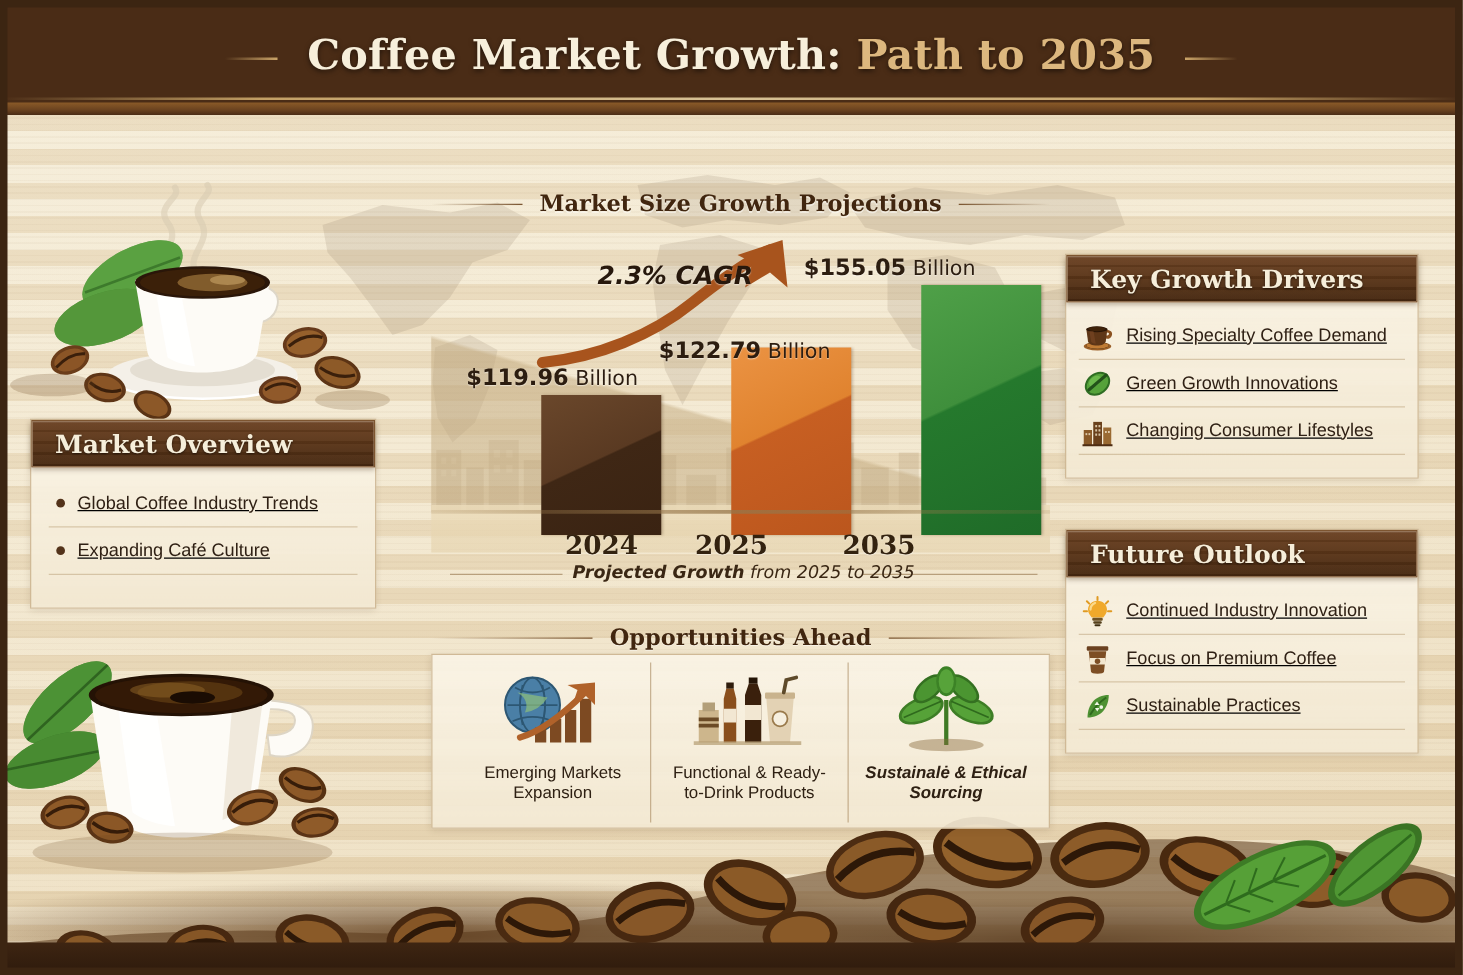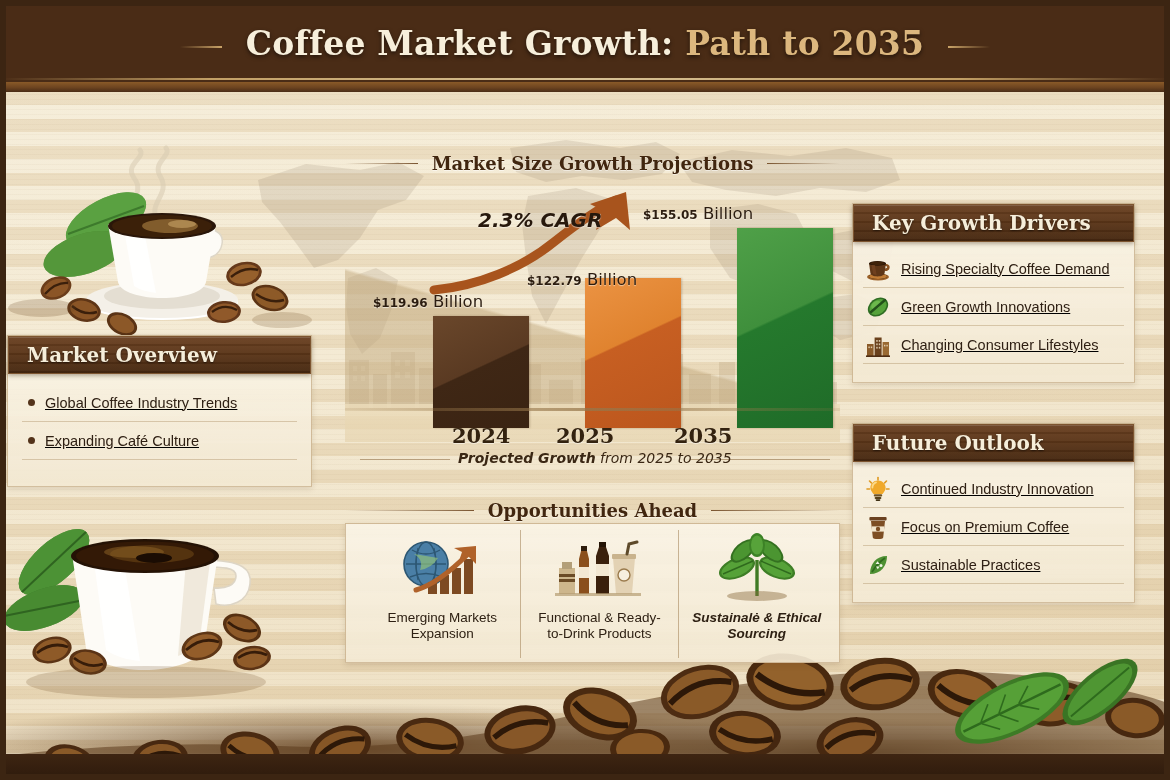--- a/index.html
+++ b/index.html
@@ -165,21 +165,21 @@
   .bar {
     position: absolute; bottom: 0;
     box-shadow: 1px 0 2px rgba(70,45,18,.25);
   }
   .bar-label {
     position: absolute;
     font-family: "DejaVu Sans", sans-serif;
     font-size: 16.5px; color: #2c1d10; white-space: nowrap;
     text-shadow: 0 1px 1px rgba(255,255,255,.55);
   }
-  .bar-label b { font-weight: 700; font-size: 12px; }
+  .bar-label b { font-weight: 700; font-size: 18px; }
   .bar-label span { font-weight: 400; }
 
   .axis-line {
     position: absolute; left: 345px; top: 408px; width: 495px; height: 3px; z-index: 19;
     background: linear-gradient(90deg, rgba(150,118,74,.15), rgba(150,118,74,.75), rgba(150,118,74,.15));
   }
   .axis-band {
     position: absolute; left: 345px; top: 404px; width: 495px; height: 38px; z-index: 12;
     background: linear-gradient(180deg, rgba(236,220,186,.85), rgba(226,206,166,.55));
   }
@@ -577,21 +577,21 @@
   <div class="cagr" style="left:478px; top:208px;">2.3% CAGR</div>
 
   <div class="tick" style="left:452px;">2024</div>
   <div class="tick" style="left:556px;">2025</div>
   <div class="tick" style="left:674px;">2035</div>
 
   <div class="cap-rule" style="left:360px; top:459px; width:90px;"></div>
   <div class="cap-rule" style="left:690px; top:459px; width:140px;"></div>
   <div class="chart-caption" style="left:458px; top:450px;"><b>Projected Growth</b><span> from 2025 to 2035</span></div>
 
-  <div class="panel" style="left:7px; top:335px; width:305px; height:152px;">
+  <div class="panel" style="left:24px; top:335px; width:277px; height:152px;">
     <div class="panel-head">
       <div class="panel-head-text">Market Overview</div>
     </div>
     <div class="panel-body">
       <div class="list-row">
         <span class="bullet-dot"></span>
         <span class="list-label">Global Coffee Industry Trends</span>
       </div>
       <div class="list-row">
         <span class="bullet-dot"></span>

